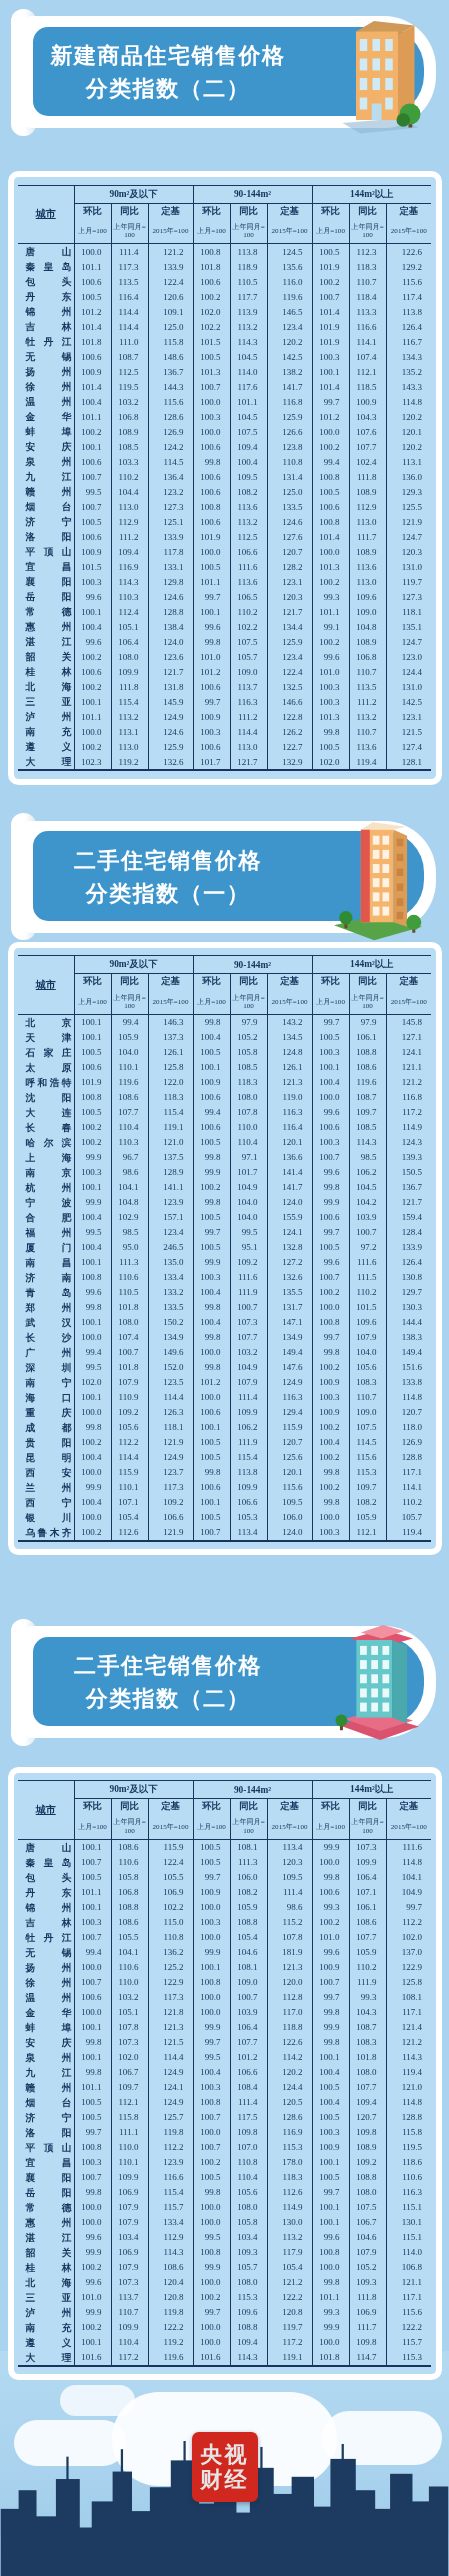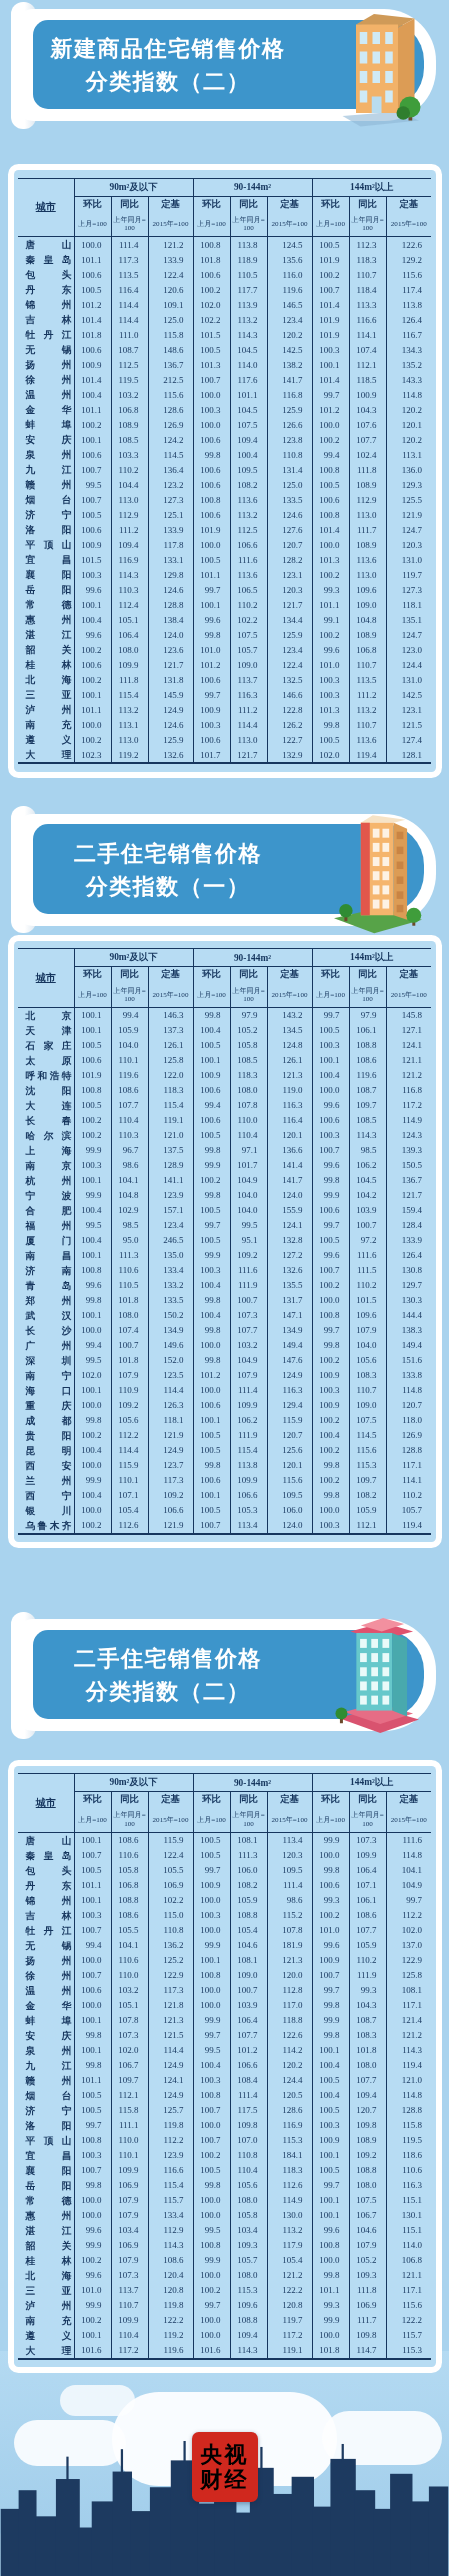--- a/index.html
+++ b/index.html
@@ -1,18 +1,18 @@
 <!DOCTYPE html>
 <html style="font-size:12px"><head>
 <meta charset="utf-8">
 <style>
   html,body{margin:0;padding:0;}
   body{width:449px;height:2576px;background:#a9d3ee;position:relative;overflow:hidden;
        font-family:"DejaVu Sans",sans-serif;}
-  #page{position:relative;z-index:1;padding-top:9px;}
+  #page{position:relative;z-index:1;padding-top:16px;}
 
   
   .banner{position:relative;width:422px;height:112px;margin:0 auto;}
   .banner .curl{position:absolute;left:-3px;top:-7.5px;width:25.4px;height:127px;
     background:linear-gradient(90deg,#ffffff 55%,#dde8f1);border-radius:12px;}
   .banner .white{position:absolute;inset:0;background:#fff;border-radius:19.5px 52px 52px 19.5px;}
   .banner .blue{position:absolute;left:19.5px;top:10.5px;right:12px;bottom:12px;
     background:#3d95cb;border-radius:15px 41px 41px 15px;}
   .banner .title{position:absolute;left:31px;top:50%;transform:translateY(-50%);
     width:247px;text-align:center;color:#fff;font-weight:bold;font-size:22px;
@@ -42,21 +42,21 @@
   .mt-banner3{margin-top:71px;} .mt-table3{margin-top:28.4px;}
 
   
   #footer{position:absolute;left:0;bottom:0;width:449px;height:225px;z-index:0;
     background:linear-gradient(#b4daf2,#9ecbe9);}
   .cloud{position:absolute;background:#fdfeff;border-radius:748px;}
   #skyline{position:absolute;left:0;bottom:0;}
   #logo{position:absolute;left:50%;transform:translateX(-50%);top:81px;width:66px;height:70px;
     border-radius:6.7px;display:flex;flex-direction:column;align-items:center;justify-content:center;
     z-index:3;box-shadow:0 1.5px 4.5px rgba(20,40,70,.35);}
-  #logo .logo-line{color:#000000;font-weight:bold;font-size:22px;line-height:1.15;letter-spacing:2.2px;}
+  #logo .logo-line{color:#e5e5e5;font-weight:bold;font-size:22px;line-height:1.15;letter-spacing:2.2px;}
   #caption{position:absolute;top:166px;width:100%;text-align:center;color:#fff;font-weight:bold;
     font-size:20px;letter-spacing:3.7px;z-index:3;text-shadow:0 0.7px 1.5px rgba(15,40,70,.45);}
 </style>
 </head>
 <body>
 
 <div id="page">
 
   <div class="banner">
     <div class="curl"></div>
@@ -242,21 +242,21 @@
               <td class="num bl1">114.0</td>
               <td class="num bl1">138.2</td>
               <td class="num bl2">100.1</td>
               <td class="num bl1">112.1</td>
               <td class="num bl1">135.2</td>
             </tr>
             <tr>
               <td class="city-cell"><span class="city-name">徐州</span></td>
               <td class="num bl2">101.4</td>
               <td class="num bl1">119.5</td>
-              <td class="num bl1">212.5</td>
+              <td class="num bl1">144.3</td>
               <td class="num bl2">100.7</td>
               <td class="num bl1">117.6</td>
               <td class="num bl1">141.7</td>
               <td class="num bl2">101.4</td>
               <td class="num bl1">118.5</td>
               <td class="num bl1">143.3</td>
             </tr>
             <tr>
               <td class="city-cell"><span class="city-name">温州</span></td>
               <td class="num bl2">100.4</td>
@@ -1411,21 +1411,21 @@
               <td class="num bl1">108.9</td>
               <td class="num bl1">119.5</td>
             </tr>
             <tr>
               <td class="city-cell"><span class="city-name">宜昌</span></td>
               <td class="num bl2">100.3</td>
               <td class="num bl1">110.1</td>
               <td class="num bl1">123.9</td>
               <td class="num bl2">100.2</td>
               <td class="num bl1">110.8</td>
-              <td class="num bl1">184.1</td>
+              <td class="num bl1">178.0</td>
               <td class="num bl2">100.1</td>
               <td class="num bl1">109.2</td>
               <td class="num bl1">118.6</td>
             </tr>
             <tr>
               <td class="city-cell"><span class="city-name">襄阳</span></td>
               <td class="num bl2">100.7</td>
               <td class="num bl1">109.9</td>
               <td class="num bl1">116.6</td>
               <td class="num bl2">100.5</td>

